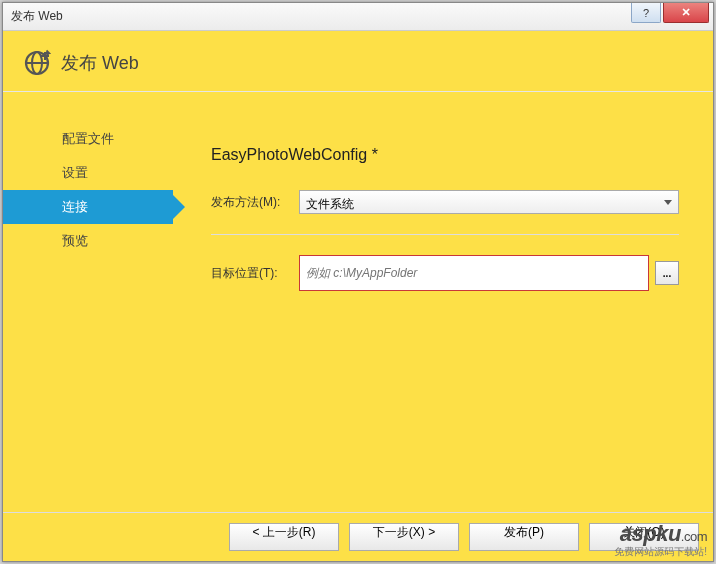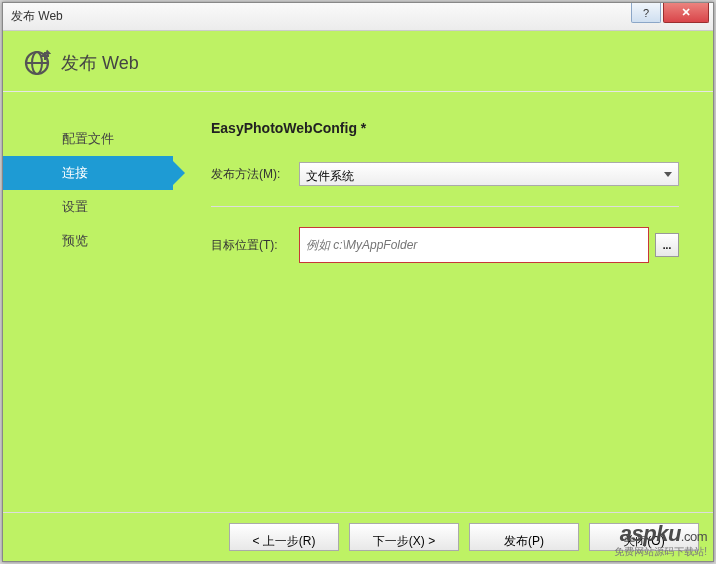--- a/index.html
+++ b/index.html
@@ -7,21 +7,21 @@
       font-family: "Microsoft YaHei", "Segoe UI", Tahoma, sans-serif;
       font-size: 12px;
       background: #d8d8d8;
       width: 716px;
       height: 564px;
       position: relative;
     }
     .window {
       position: absolute;
       left: 2px; top: 2px; right: 2px; bottom: 2px;
-      background: #bef264;
+      background: #fde047;
       border: 1px solid #888;
       box-shadow: 0 0 4px rgba(0,0,0,0.4);
       display: flex;
       flex-direction: column;
     }
     .titlebar {
       height: 28px;
       background: linear-gradient(to bottom, #fafafa, #ececec);
       border-bottom: 1px solid #ccc;
       display: flex;
@@ -104,24 +104,25 @@
       border-top: 12px solid transparent;
       border-bottom: 12px solid transparent;
       border-left: 12px solid #1e9bd4;
     }
     .main {
       flex: 1;
       padding: 28px 34px 10px 38px;
       position: relative;
     }
     .main-title {
-      font-size: 14px;
-      font-weight: bold;
+      font-size: 16px;
+      font-weight: normal;
       color: #222;
       margin-bottom: 26px;
+      margin-top: 26px;
     }
     .form-row {
       display: flex;
       align-items: center;
       margin-bottom: 20px;
     }
     .form-label {
       width: 88px;
       font-size: 12px;
       color: #333;
@@ -182,21 +183,21 @@
       gap: 10px;
     }
     .footer-btn {
       min-width: 110px;
       height: 28px;
       background: linear-gradient(to bottom, #fff, #e8e8e8);
       border: 1px solid #aaa;
       font-size: 12px;
       cursor: pointer;
       display: flex;
-      align-items: flex-end;
+      align-items: flex-start;
       justify-content: center;
     }
     .watermark {
       position: absolute;
       right: 6px; bottom: 2px;
       font-family: Arial, sans-serif;
       color: #4a4a4a;
       text-align: right;
       pointer-events: none;
       margin-top: 44px;
@@ -239,25 +240,25 @@
       </svg>
     </div>
     <div class="header-title">发布 Web</div>
   </div>
 
   <div class="content">
     <div class="sidebar">
       <div class="sidebar-item">
         <span>配置文件</span>
       </div>
+      <div class="sidebar-item">
+        <span>设置</span>
+      </div>
       <div class="sidebar-item active">
         <span>连接</span>
-      </div>
-      <div class="sidebar-item">
-        <span>设置</span>
       </div>
       <div class="sidebar-item">
         <span>预览</span>
       </div>
     </div>
 
     <div class="main">
       <div class="main-title">EasyPhotoWebConfig *</div>
 
       <div class="form-row">

